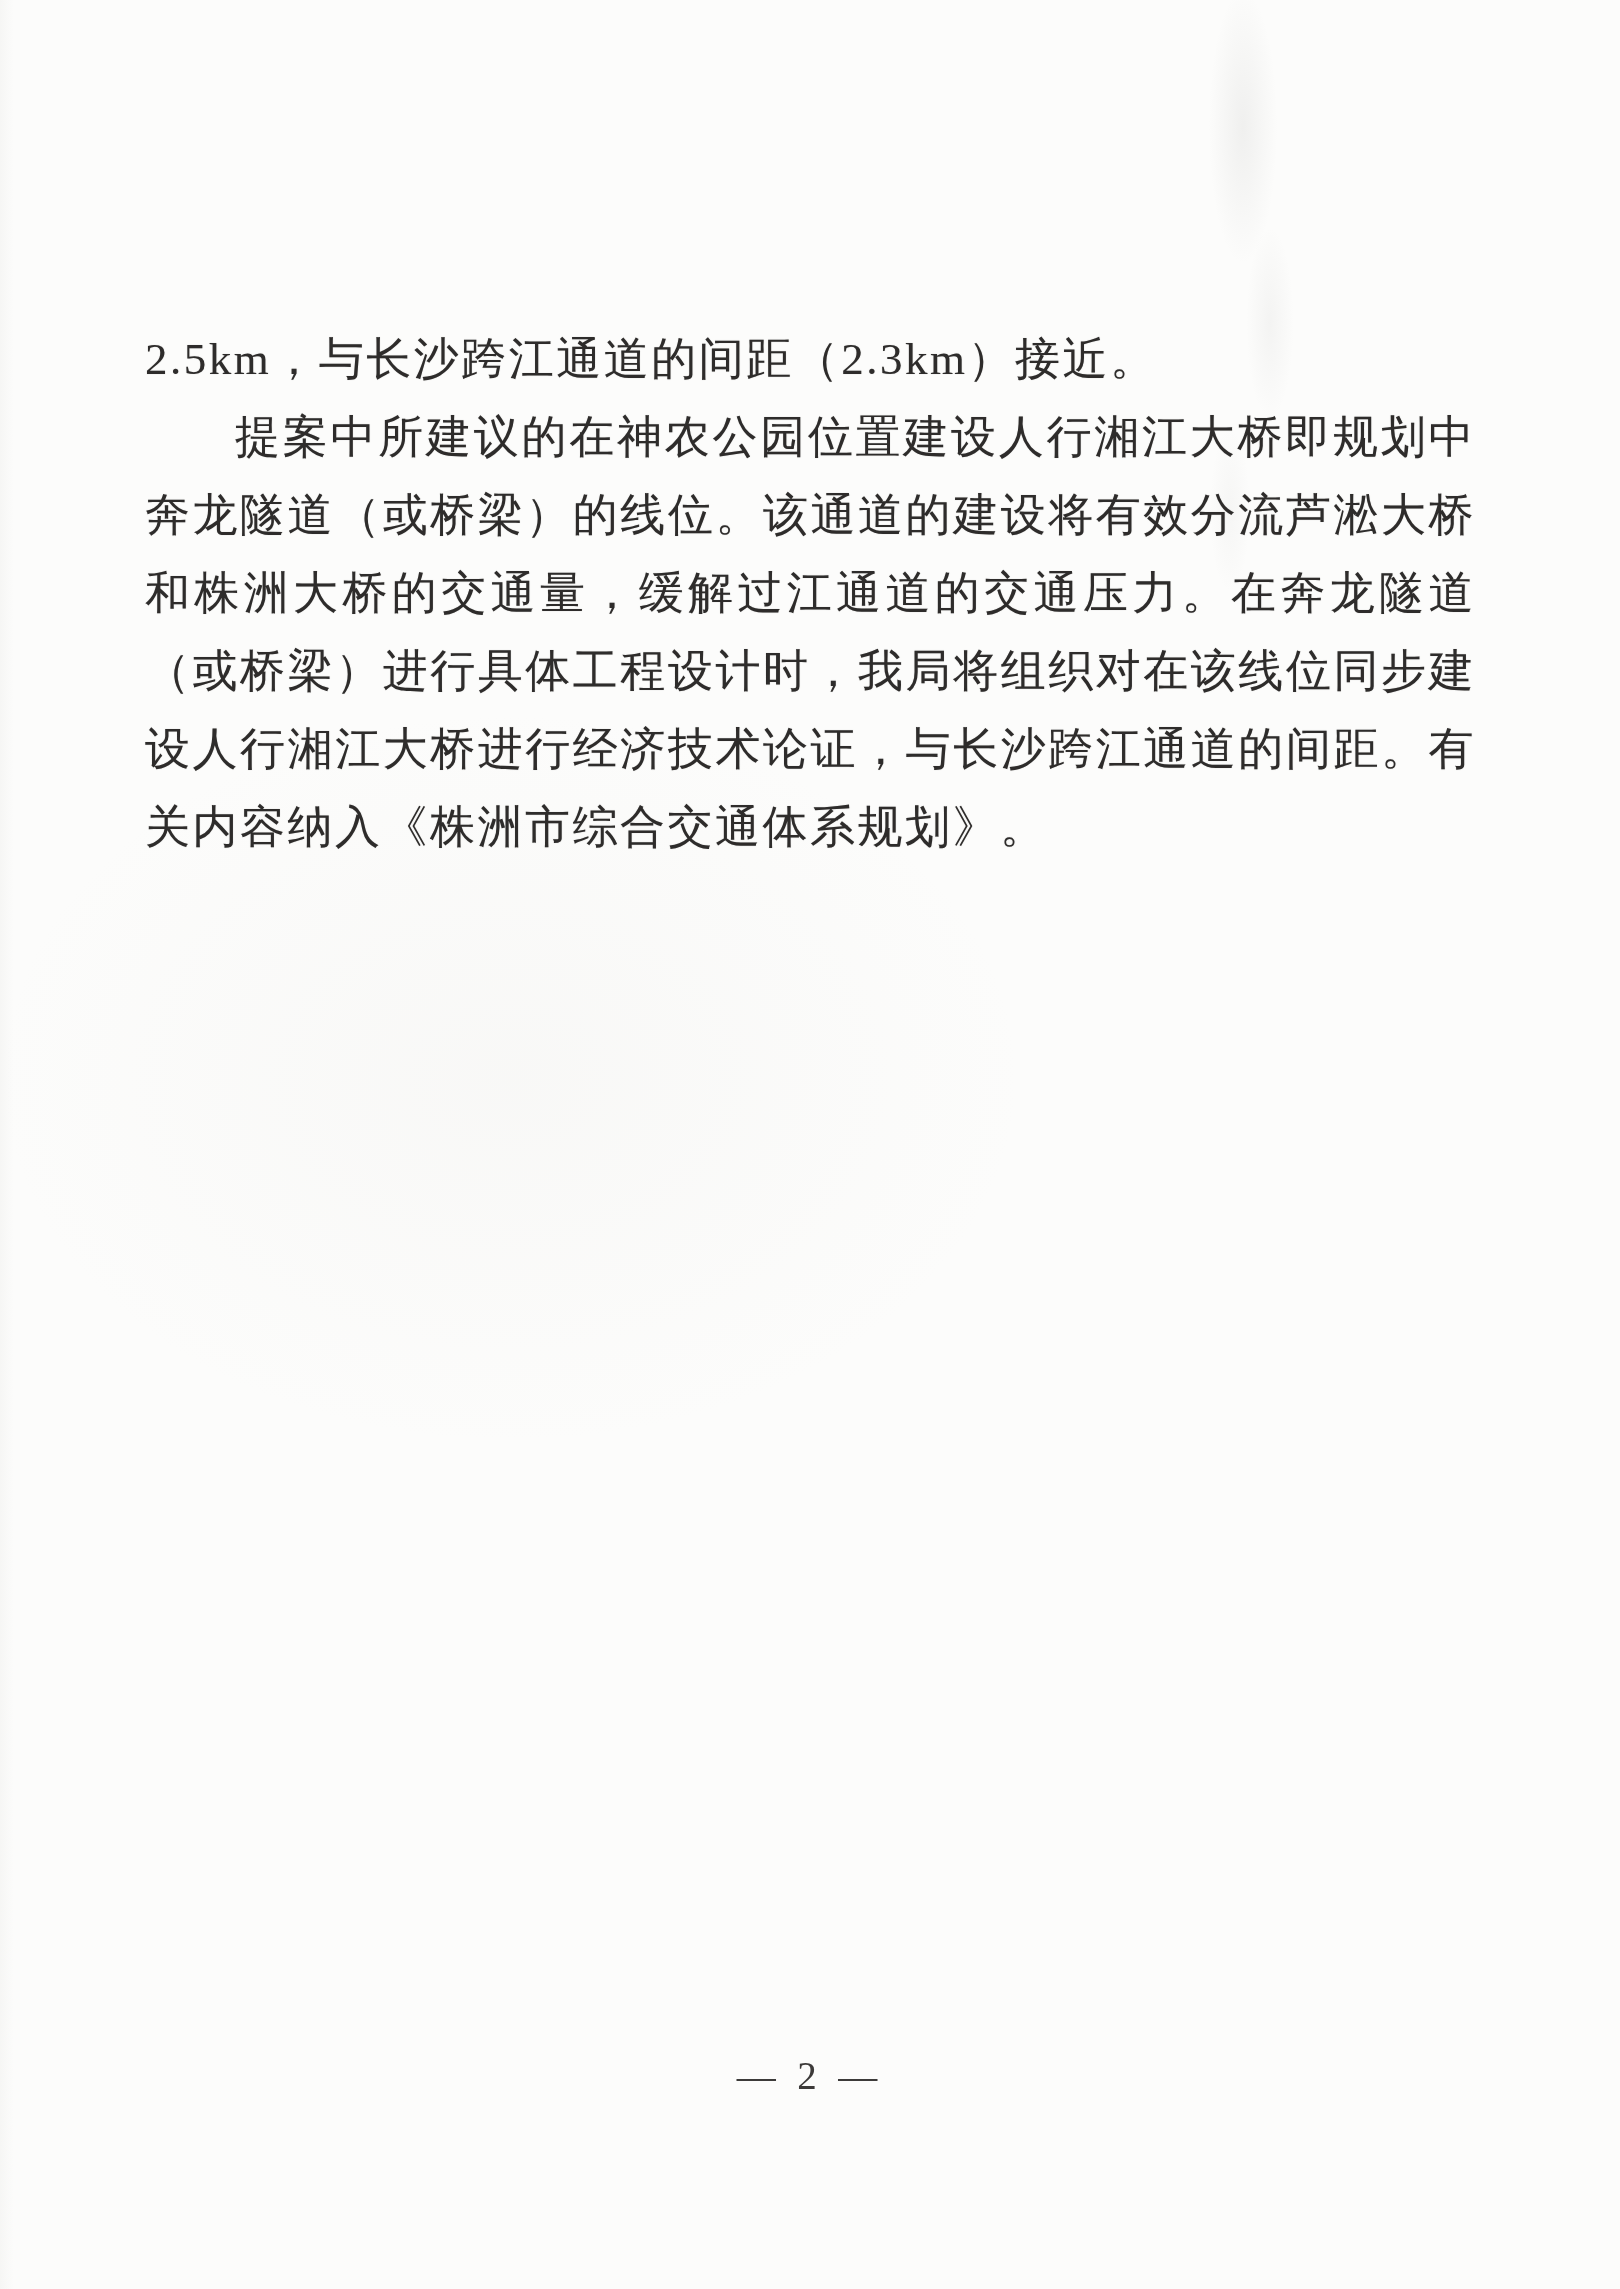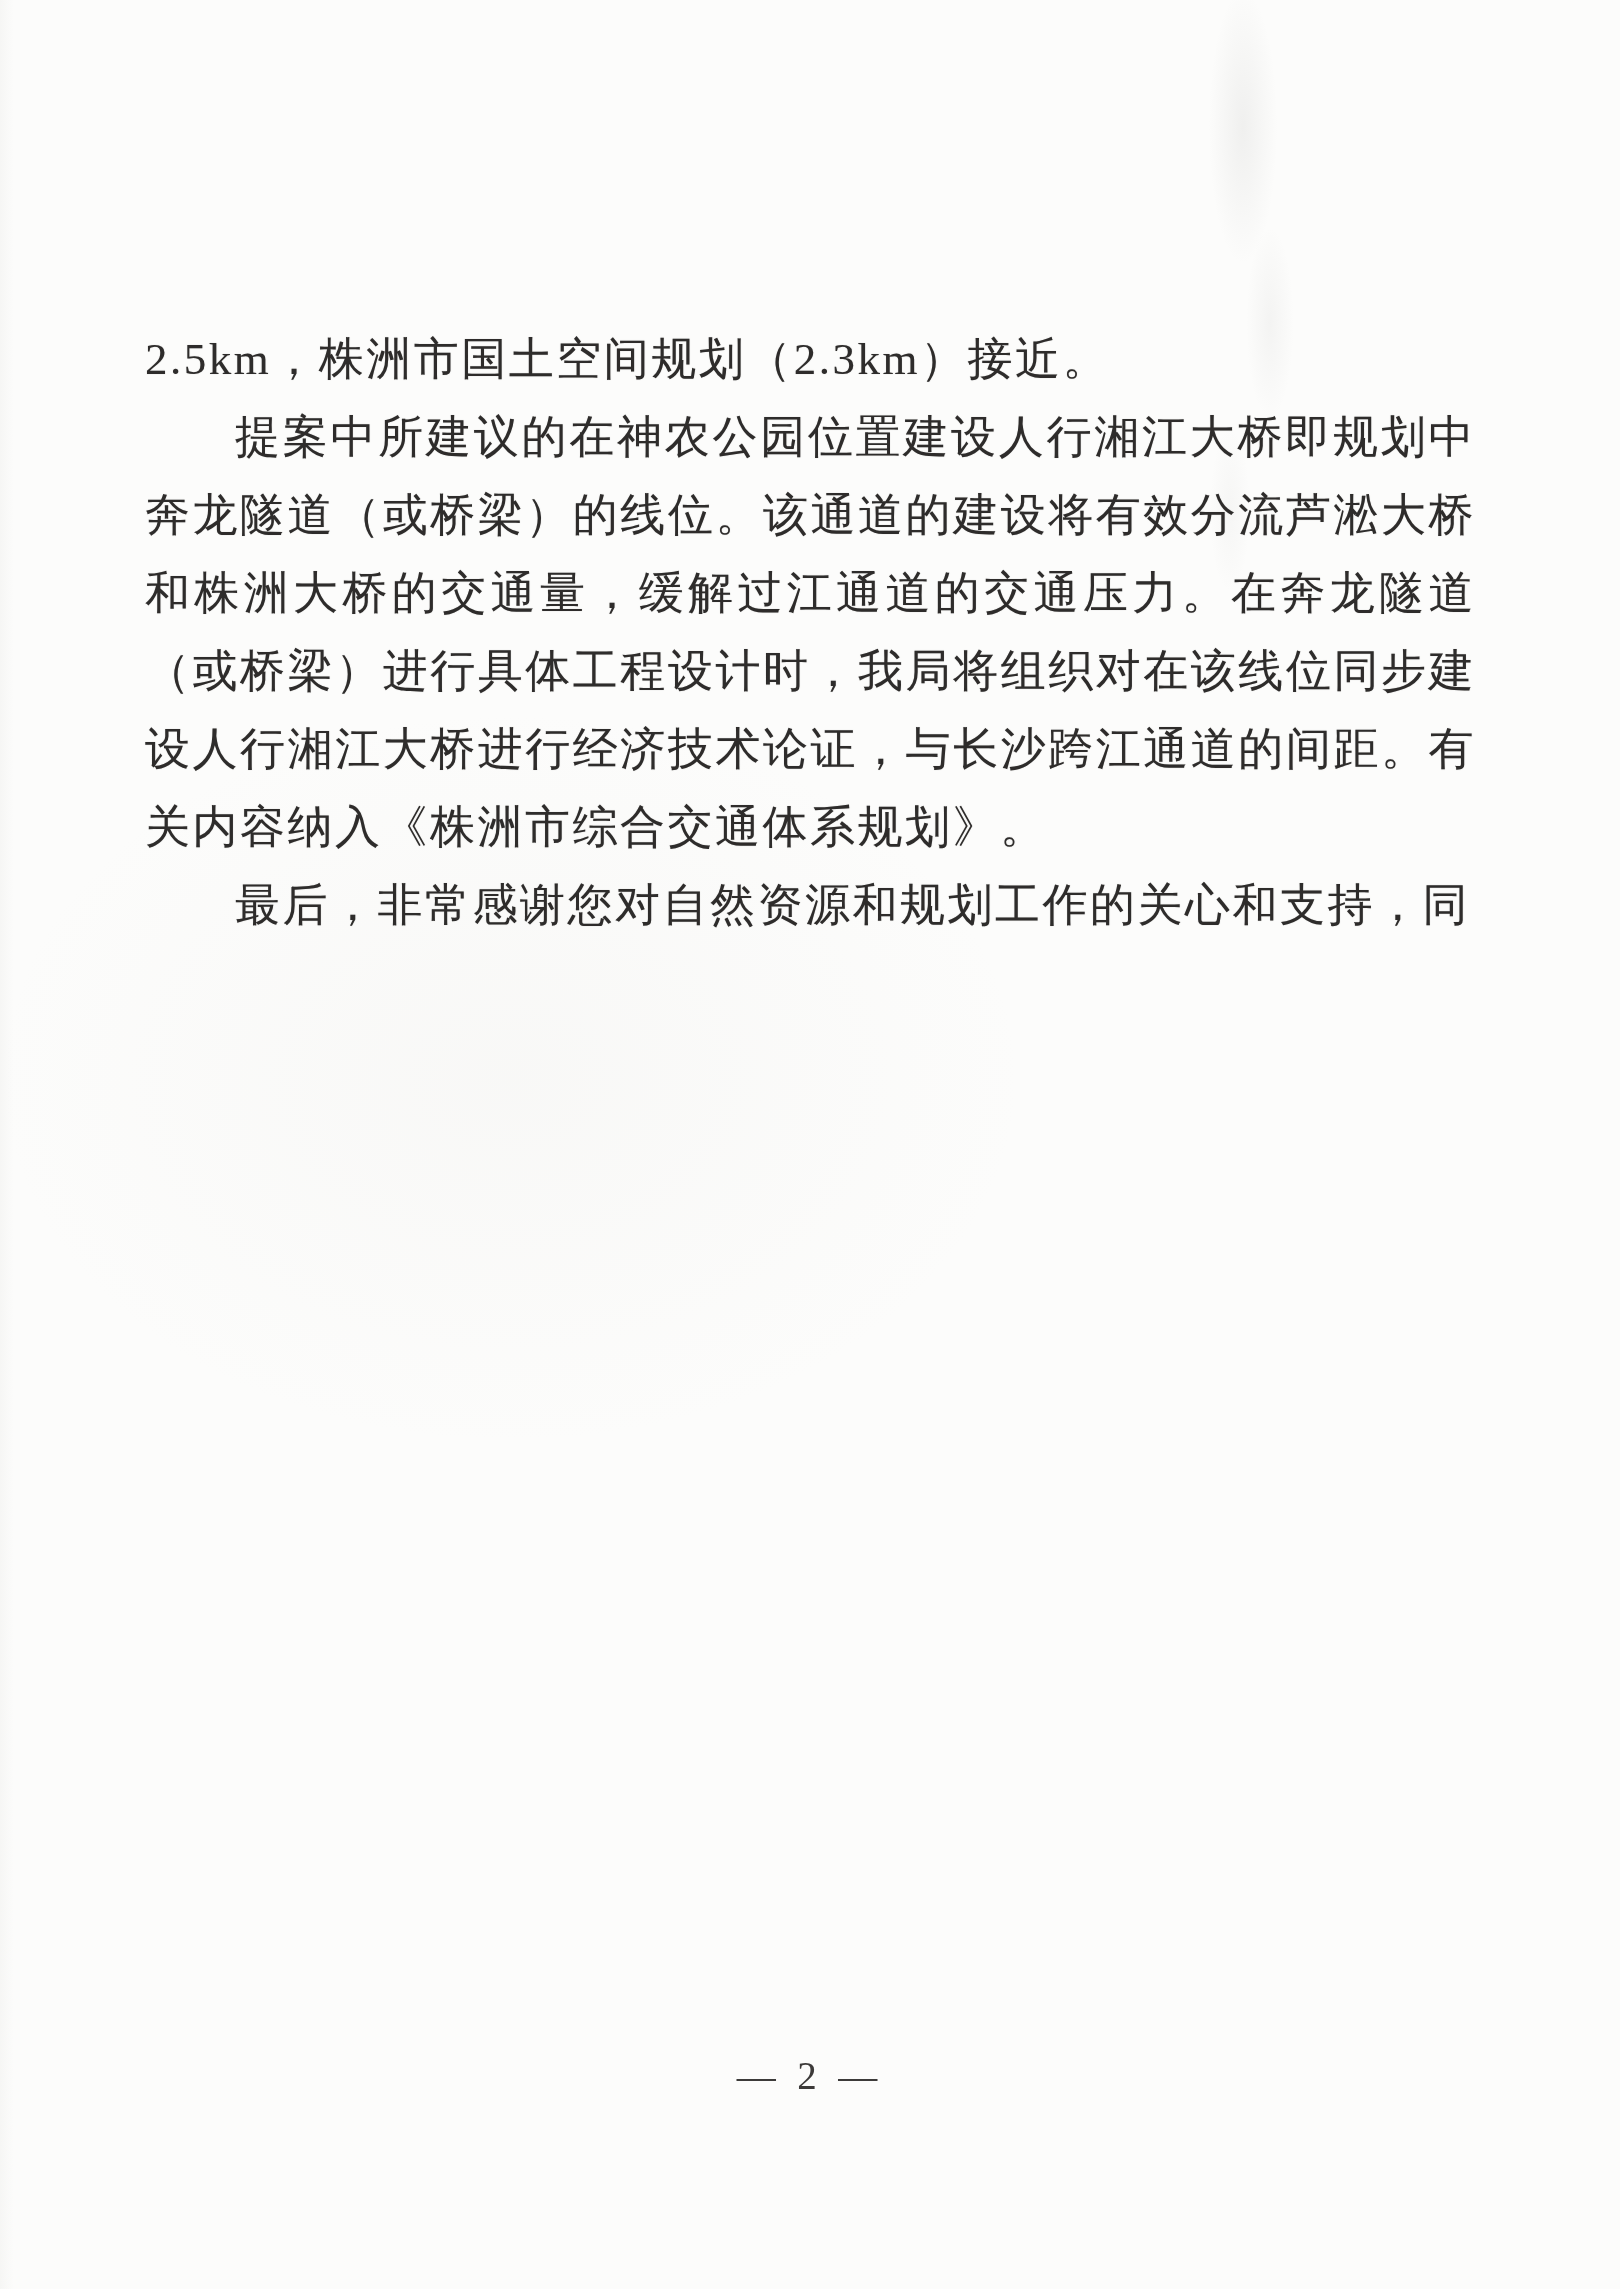--- a/index.html
+++ b/index.html
@@ -61,20 +61,19 @@
     color: #3c3a39;
   }
 </style>
 </head>
 <body>
 
 <div class="page">
   <div class="artifacts"></div>
 
   <div class="text-block">
-    <p>2.5km，株洲市国土空间规划（2.3km）接近。</p>
+    <p>2.5km，与长沙跨江通道的间距（2.3km）接近。</p>
     <p class="indent">提案中所建议的在神农公园位置建设人行湘江大桥即规划中奔龙隧道（或桥梁）的线位。该通道的建设将有效分流芦淞大桥和株洲大桥的交通量，缓解过江通道的交通压力。在奔龙隧道（或桥梁）进行具体工程设计时，我局将组织对在该线位同步建设人行湘江大桥进行经济技术论证，与长沙跨江通道的间距。有关内容纳入《株洲市综合交通体系规划》。</p>
-    <p class="indent no-justify">最后，非常感谢您对自然资源和规划工作的关心和支持，同</p>
   </div>
 
   <div class="page-number">— 2 —</div>
 </div>
 
 
 </body></html>

